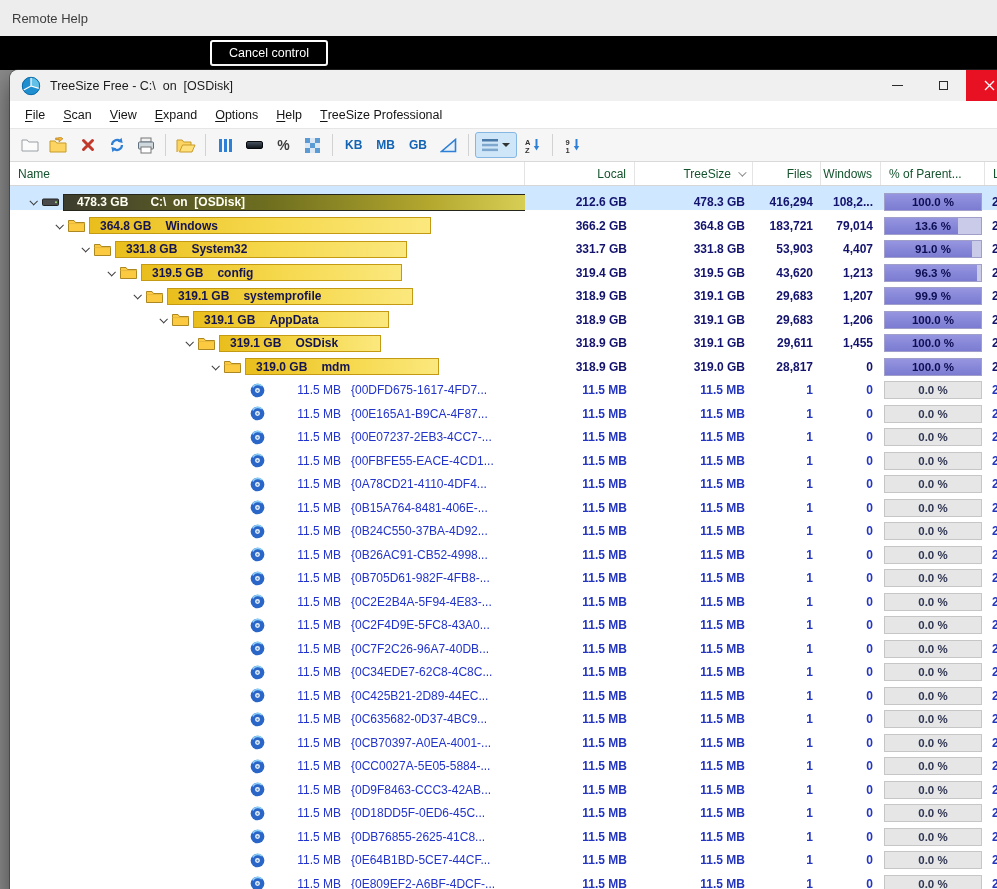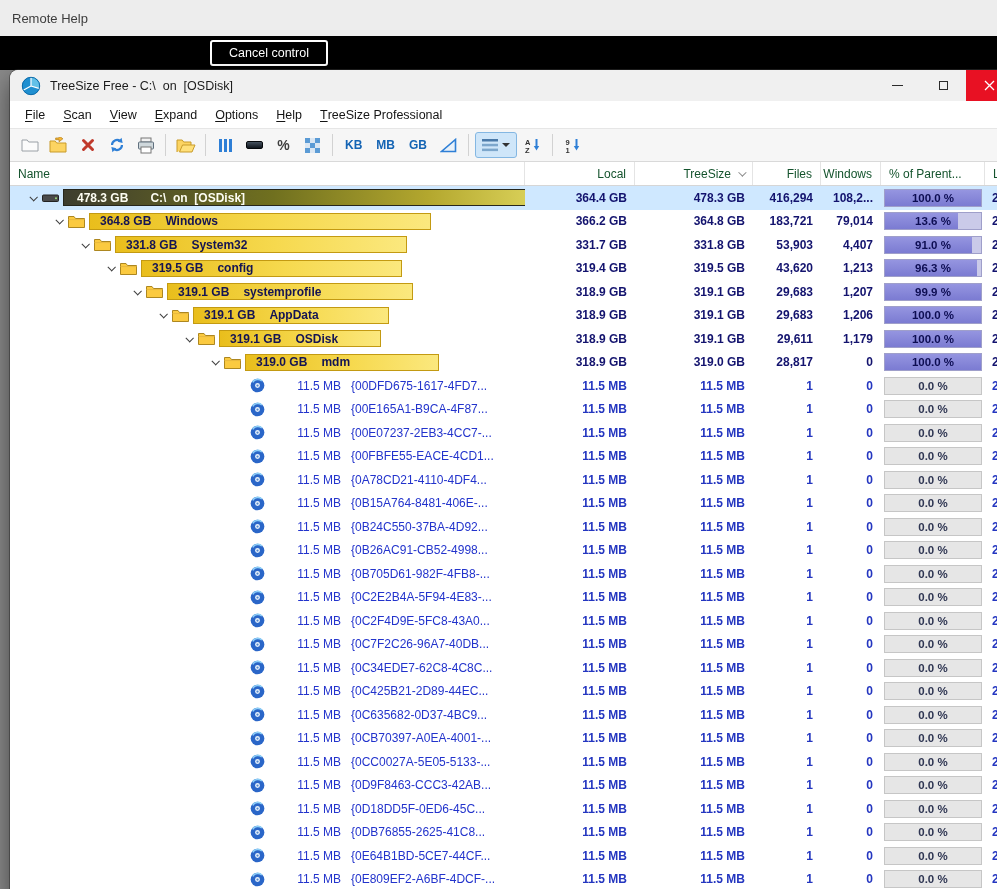--- a/index.html
+++ b/index.html
@@ -46,21 +46,21 @@
 .bname{white-space:pre}
 .trow.folder .bar{background:linear-gradient(90deg,#e9be1c,#f6d94e 55%,#fbe87e);border:1px solid #c39a12;color:#141453;padding-left:10px}
 .trow.folder .bsize{margin-right:14px}
 .trow.drive .bar{background:linear-gradient(90deg,#3d3d2e,#70701f 45%,#b3a72e 78%,#d9d058);border:1px solid #26261c;color:#fdfdf2;padding-left:13px}
 .trow.drive .bsize{margin-right:22px}
 .trow.file .bar{font-weight:normal;color:#2233cc}
 .trow.file .bsize{width:70px;text-align:right;margin-right:10px;flex:none}
 .cell{font-size:12px;font-weight:bold;color:#13136e;height:100%;display:flex;align-items:center;overflow:hidden}
 .cell.num{justify-content:flex-end;padding-right:8px}
 .trow.file .cell{color:#2436c0}
-.pcell{padding:8px 3px}
+.pcell{padding:16px 3px}
 .chip{position:relative;width:100%;height:18px;border:1px solid #9f9fca;background:#cacae9;overflow:hidden}
 .chip .fill{position:absolute;left:0;top:0;bottom:0;width:0;background:linear-gradient(#9595e0,#7b7bd2)}
 .chip .ptxt{position:absolute;inset:0;display:flex;align-items:center;justify-content:center;font-size:11.5px;font-weight:bold;color:#0d0d52}
 .chip.zero{background:#e6e6e6;border-color:#c6c6c6}
 .chip.zero .ptxt{color:#2e3552}
 .lcell{padding-left:7px}
 </style>
 </head>
 <body>
 
@@ -247,21 +247,21 @@
             <svg width="17" height="12" viewBox="0 0 17 12">
               <rect x="0.5" y="3" width="16" height="6.5" rx="1" fill="#4a4a4a" stroke="#222"></rect>
               <circle cx="14" cy="6.2" r="1" fill="#9fe07a"></circle>
             </svg>
           </span>
           <span class="bar" style="width: 468px;">
             <span class="bsize">478.3 GB</span>
             <span class="bname">C:\  on  [OSDisk]</span>
           </span>
         </div>
-        <div class="cell num">364.4 GB</div>
+        <div class="cell num">212.6 GB</div>
         <div class="cell num">478.3 GB</div>
         <div class="cell num">416,294</div>
         <div class="cell num">108,2...</div>
         <div class="cell pcell">
           <div class="chip">
             <div class="fill" style="width: 100%;"></div>
             <span class="ptxt">100.0 %</span>
           </div>
         </div>
         <div class="cell lcell">2/</div>
@@ -424,21 +424,21 @@
             </svg>
           </span>
           <span class="bar" style="width: 162px;">
             <span class="bsize">319.1 GB</span>
             <span class="bname">OSDisk</span>
           </span>
         </div>
         <div class="cell num">318.9 GB</div>
         <div class="cell num">319.1 GB</div>
         <div class="cell num">29,611</div>
-        <div class="cell num">1,179</div>
+        <div class="cell num">1,455</div>
         <div class="cell pcell">
           <div class="chip">
             <div class="fill" style="width: 100%;"></div>
             <span class="ptxt">100.0 %</span>
           </div>
         </div>
         <div class="cell lcell">2/</div>
       </div>
       <div class="trow folder">
         <div class="namec">
@@ -958,21 +958,21 @@
           <span class="ricon">
             <svg width="15" height="15" viewBox="0 0 16 16">
               <circle cx="8" cy="8" r="7.3" fill="#2a66c8"></circle>
               <path d="M3 4.6 A6.2 6.2 0 0 1 12.6 3.2" stroke="#8fd0f8" stroke-width="1.8" fill="none"></path>
               <circle cx="8" cy="8" r="2.6" fill="#e8f2fc"></circle>
               <circle cx="8" cy="8" r="1.2" fill="#5588cc"></circle>
             </svg>
           </span>
           <span class="bar">
             <span class="bsize">11.5 MB</span>
-            <span class="bname">{0CC0027A-5E05-5133-...</span>
+            <span class="bname">{0CC0027A-5E05-5884-...</span>
           </span>
         </div>
         <div class="cell num">11.5 MB</div>
         <div class="cell num">11.5 MB</div>
         <div class="cell num">1</div>
         <div class="cell num">0</div>
         <div class="cell pcell">
           <div class="chip zero">
             <span class="ptxt">0.0 %</span>
           </div>

